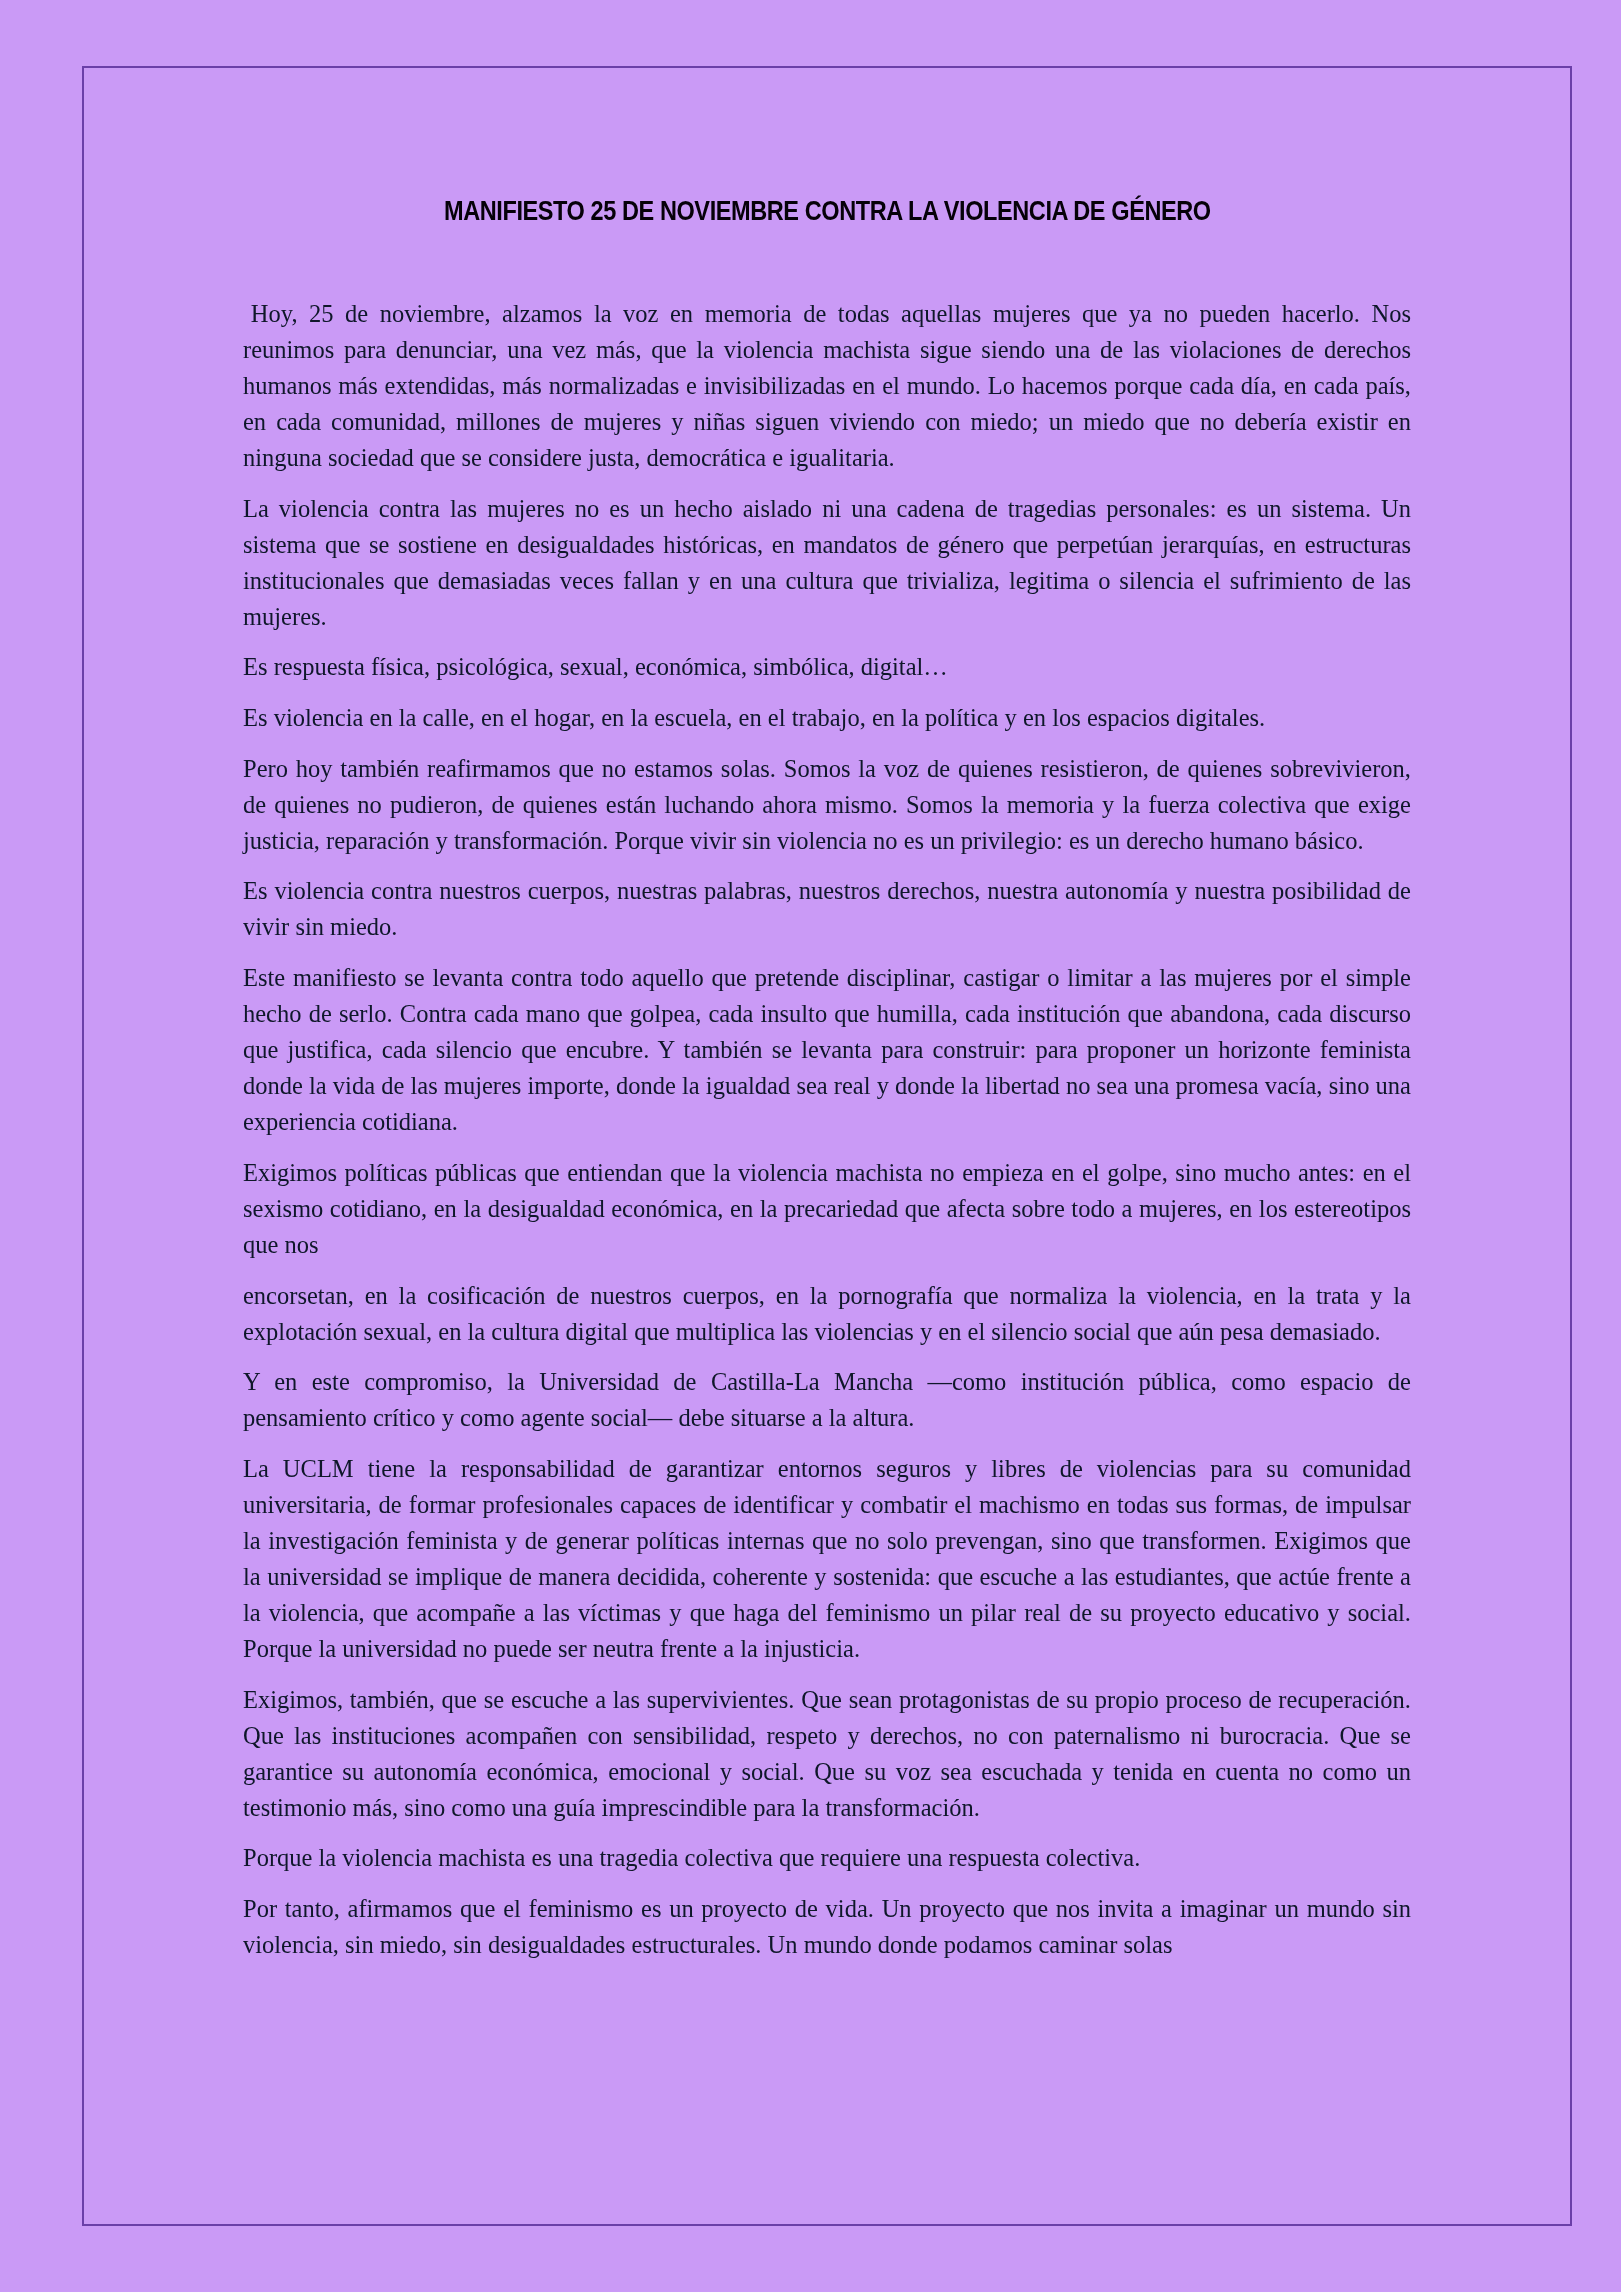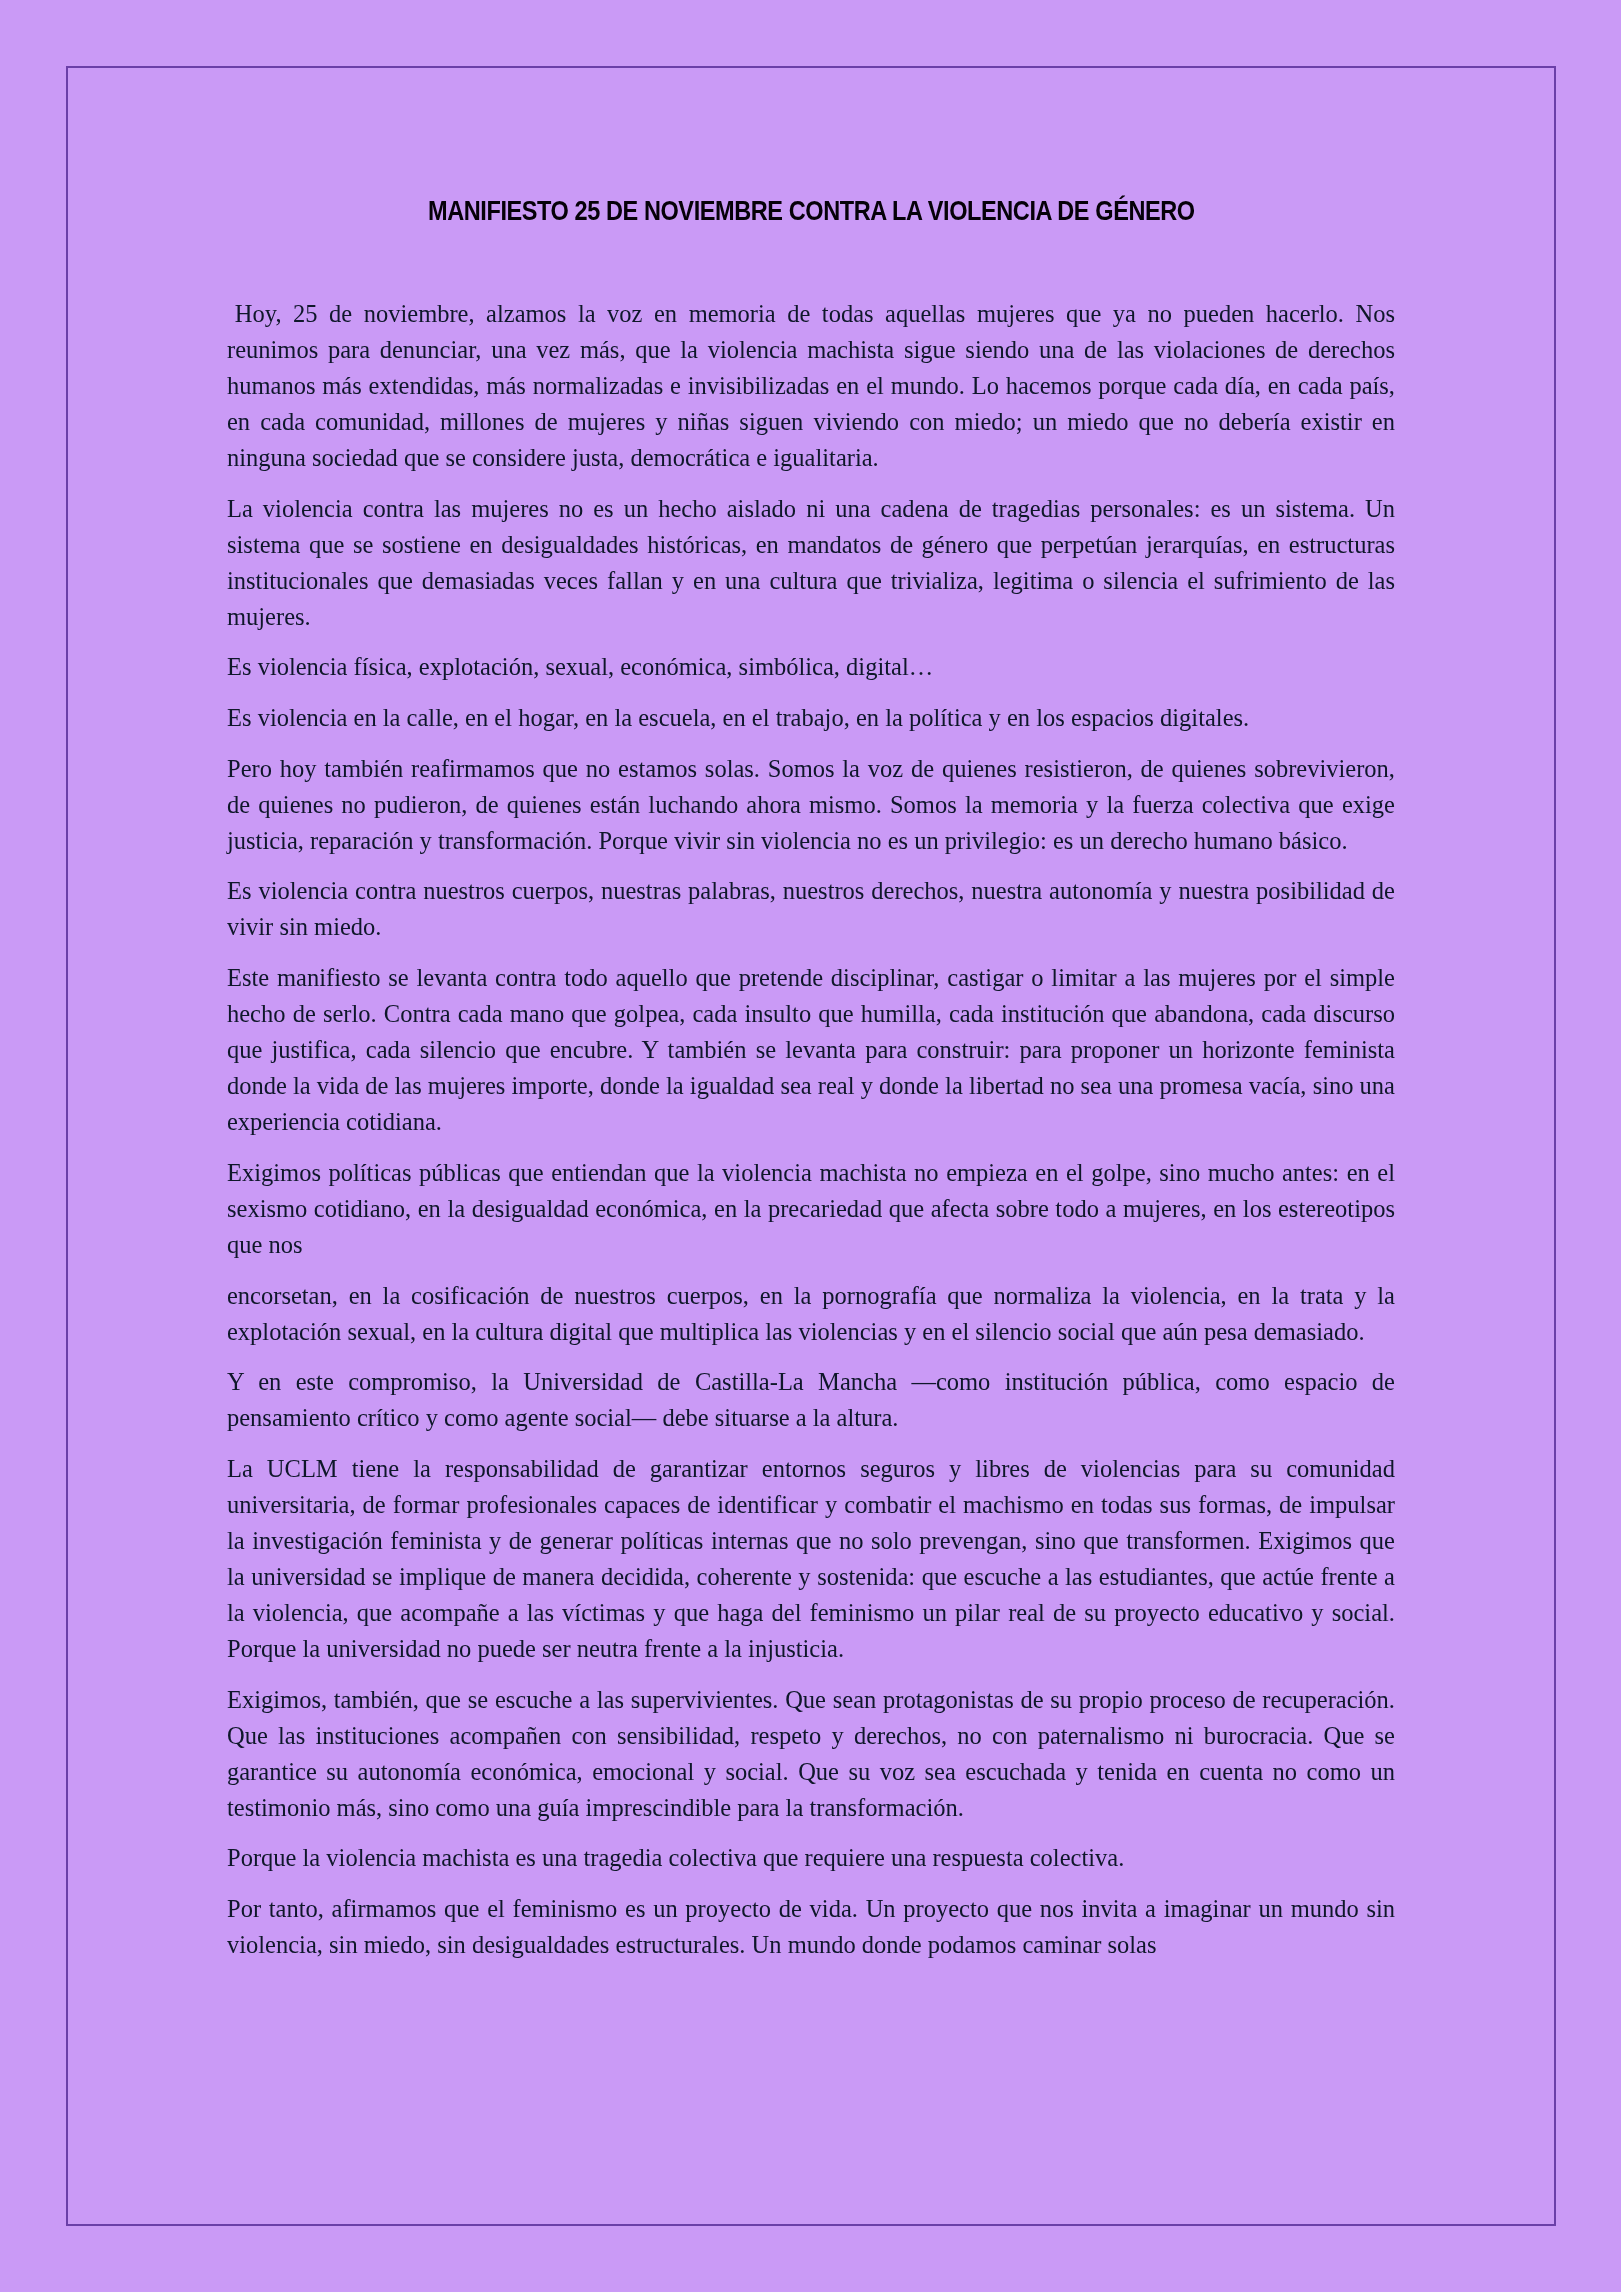--- a/index.html
+++ b/index.html
@@ -9,21 +9,21 @@
   body {
     width: 1621px;
     height: 2293px;
     position: relative;
     background: #ca9af6;
     font-family: "Liberation Serif", serif;
     overflow: hidden;
   }
   .page-frame {
     position: absolute;
-    left: 66px;
+    left: 82px;
     top: 66px;
     width: 1486px;
     height: 2156px;
     border: 2px solid #6b3fa8;
     background: #ca9af6;
     box-sizing: content-box;
   }
   .content {
     width: 1168px;
     margin: 0 auto;
@@ -59,21 +59,21 @@
 <body>
 
 <div class="page-frame">
   <div class="content">
 
     <h1 class="doc-title"><span class="squeeze">MANIFIESTO 25 DE NOVIEMBRE CONTRA LA VIOLENCIA DE GÉNERO</span></h1>
 
     <div class="paragraphs">
       <p class="indent-first">Hoy, 25 de noviembre, alzamos la voz en memoria de todas aquellas mujeres que ya no pueden hacerlo. Nos reunimos para denunciar, una vez más, que la violencia machista sigue siendo una de las violaciones de derechos humanos más extendidas, más normalizadas e invisibilizadas en el mundo. Lo hacemos porque cada día, en cada país, en cada comunidad, millones de mujeres y niñas siguen viviendo con miedo; un miedo que no debería existir en ninguna sociedad que se considere justa, democrática e igualitaria.</p>
       <p>La violencia contra las mujeres no es un hecho aislado ni una cadena de tragedias personales: es un sistema. Un sistema que se sostiene en desigualdades históricas, en mandatos de género que perpetúan jerarquías, en estructuras institucionales que demasiadas veces fallan y en una cultura que trivializa, legitima o silencia el sufrimiento de las mujeres.</p>
-      <p>Es violencia física, explotación, sexual, económica, simbólica, digital…</p>
+      <p>Es respuesta física, psicológica, sexual, económica, simbólica, digital…</p>
       <p>Es violencia en la calle, en el hogar, en la escuela, en el trabajo, en la política y en los espacios digitales.</p>
       <p>Pero hoy también reafirmamos que no estamos solas. Somos la voz de quienes resistieron, de quienes sobrevivieron, de quienes no pudieron, de quienes están luchando ahora mismo. Somos la memoria y la fuerza colectiva que exige justicia, reparación y transformación. Porque vivir sin violencia no es un privilegio: es un derecho humano básico.</p>
       <p>Es violencia contra nuestros cuerpos, nuestras palabras, nuestros derechos, nuestra autonomía y nuestra posibilidad de vivir sin miedo.</p>
       <p>Este manifiesto se levanta contra todo aquello que pretende disciplinar, castigar o limitar a las mujeres por el simple hecho de serlo. Contra cada mano que golpea, cada insulto que humilla, cada institución que abandona, cada discurso que justifica, cada silencio que encubre. Y también se levanta para construir: para proponer un horizonte feminista donde la vida de las mujeres importe, donde la igualdad sea real y donde la libertad no sea una promesa vacía, sino una experiencia cotidiana.</p>
       <p>Exigimos políticas públicas que entiendan que la violencia machista no empieza en el golpe, sino mucho antes: en el sexismo cotidiano, en la desigualdad económica, en la precariedad que afecta sobre todo a mujeres, en los estereotipos que nos</p>
       <p>encorsetan, en la cosificación de nuestros cuerpos, en la pornografía que normaliza la violencia, en la trata y la explotación sexual, en la cultura digital que multiplica las violencias y en el silencio social que aún pesa demasiado.</p>
       <p>Y en este compromiso, la Universidad de Castilla-La Mancha —como institución pública, como espacio de pensamiento crítico y como agente social— debe situarse a la altura.</p>
       <p>La UCLM tiene la responsabilidad de garantizar entornos seguros y libres de violencias para su comunidad universitaria, de formar profesionales capaces de identificar y combatir el machismo en todas sus formas, de impulsar la investigación feminista y de generar políticas internas que no solo prevengan, sino que transformen. Exigimos que la universidad se implique de manera decidida, coherente y sostenida: que escuche a las estudiantes, que actúe frente a la violencia, que acompañe a las víctimas y que haga del feminismo un pilar real de su proyecto educativo y social. Porque la universidad no puede ser neutra frente a la injusticia.</p>
       <p>Exigimos, también, que se escuche a las supervivientes. Que sean protagonistas de su propio proceso de recuperación. Que las instituciones acompañen con sensibilidad, respeto y derechos, no con paternalismo ni burocracia. Que se garantice su autonomía económica, emocional y social. Que su voz sea escuchada y tenida en cuenta no como un testimonio más, sino como una guía imprescindible para la transformación.</p>
       <p>Porque la violencia machista es una tragedia colectiva que requiere una respuesta colectiva.</p>

